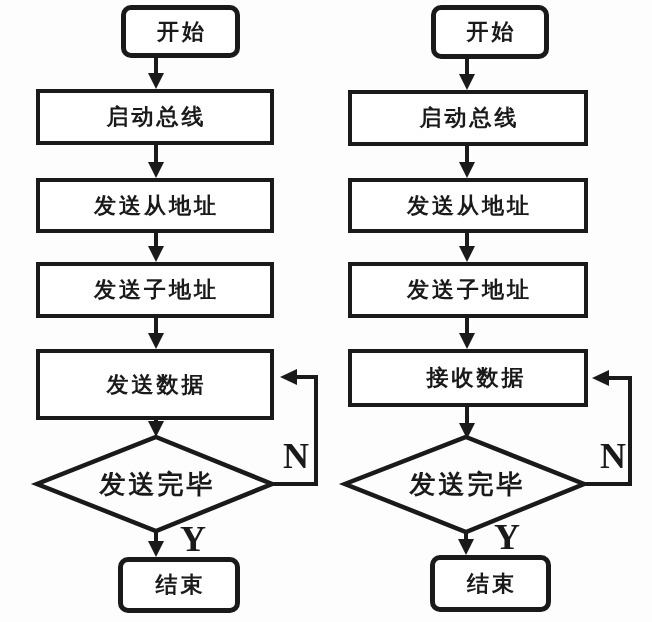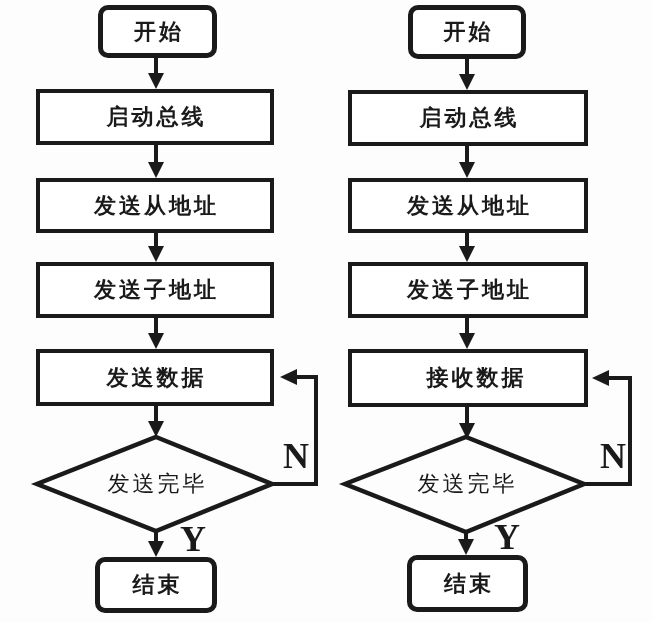--- a/index.html
+++ b/index.html
@@ -23,29 +23,29 @@
     align-items: center;
     justify-content: center;
     border: 4px solid var(--ink);
     background: var(--node_fill);
     color: var(--ink);
     font-weight: bold;
     font-size: 22px;
     letter-spacing: 3px;
     text-indent: 3px;
   }
-  .terminal { border-radius: 10px; border-width: 5px; }
+  .terminal { border-radius: 10px; border-width: 5px; margin-left: 23px; }
   .decision-label {
     position: absolute;
     display: flex;
     align-items: center;
     justify-content: center;
     color: var(--ink);
-    font-weight: normal;
-    font-size: 22px;
+    font-weight: bold;
+    font-size: 26px;
     letter-spacing: 3px;
     text-indent: 3px;
     background: transparent;
   }
   .branch-label {
     position: absolute;
     color: var(--ink);
     font-family: "Liberation Serif", "DejaVu Serif", serif;
     font-weight: bold;
     font-size: 36px;
@@ -97,21 +97,21 @@
       <polygon class="head" points="458,539 474,539 466,555"></polygon>
       <polyline class="stroke" points="584,484 630,484 630,378 606,378"></polyline>
       <polygon class="head" points="592,378 609,370 609,386"></polygon>
     </g>
   </svg>
 
   <div class="node terminal" style="left:98px; top:5px; width:119px; height:53px;">开始</div>
   <div class="node" style="left:36px; top:89px; width:238px; height:56px;">启动总线</div>
   <div class="node" style="left:36px; top:178px; width:238px; height:55px;">发送从地址</div>
   <div class="node" style="left:36px; top:262px; width:238px; height:56px;">发送子地址</div>
-  <div class="node" style="left:36px; top:349px; width:238px; height:57px;">发送数据</div>
+  <div class="node" style="left:36px; top:349px; width:238px; height:71px;">发送数据</div>
   <div class="decision-label" style="left:66px; top:462px; width:180px; height:44px;">发送完毕</div>
   <div class="node terminal" style="left:95px; top:557px; width:122px; height:56px;">结束</div>
   <div class="branch-label" style="left:283px; top:438px;">N</div>
   <div class="branch-label" style="left:180px; top:521px;">Y</div>
 
   <div class="node terminal" style="left:408px; top:5px; width:118px; height:54px;">开始</div>
   <div class="node" style="left:348px; top:90px; width:240px; height:56px;">启动总线</div>
   <div class="node" style="left:348px; top:178px; width:240px; height:55px;">发送从地址</div>
   <div class="node" style="left:348px; top:262px; width:240px; height:56px;">发送子地址</div>
   <div class="node" style="left:348px; top:349px; width:240px; height:58px;padding-left:14px;">接收数据</div>

